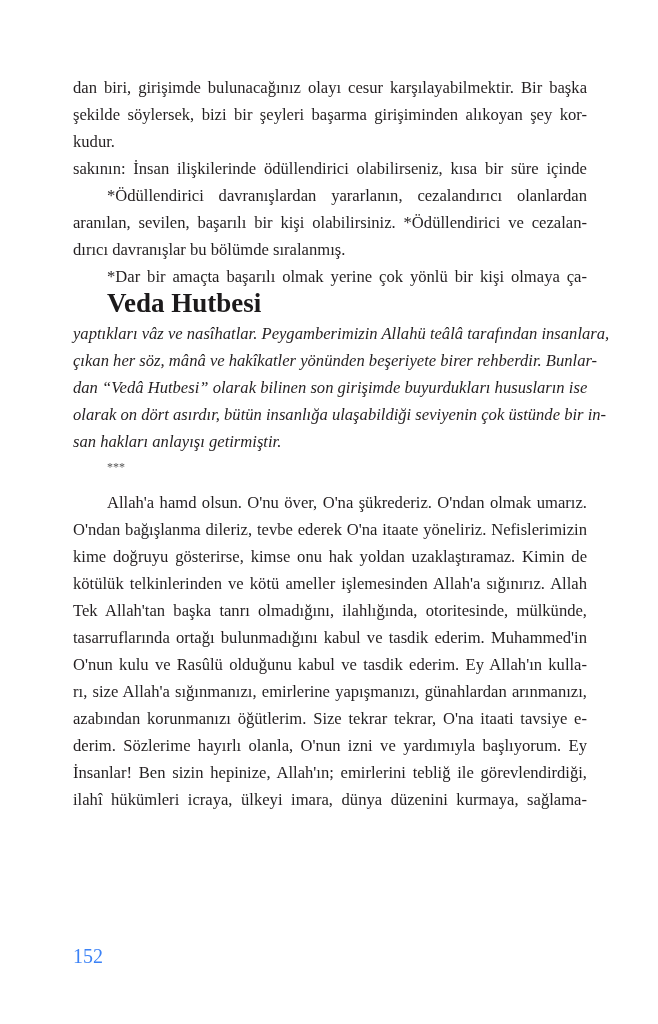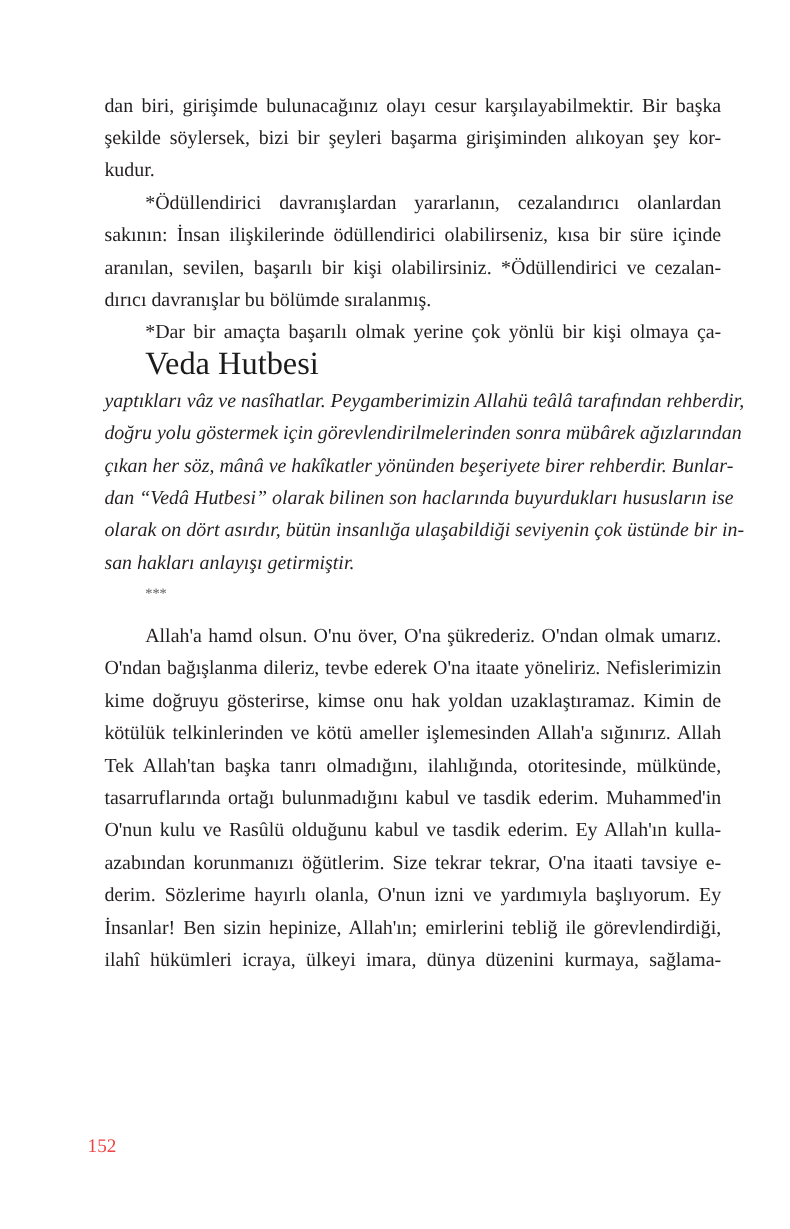--- a/index.html
+++ b/index.html
@@ -10,21 +10,21 @@
   body {
     width: 658px;
     height: 1024px;
     position: relative;
     overflow: hidden;
     font-family: "Liberation Serif", "DejaVu Serif", serif;
     color: #231f20;
   }
   .page {
     position: absolute;
-    left: 87px;
+    left: 73px;
     top: 74px;
     width: 514px;
   }
   .line {
     font-size: 16.6px;
     line-height: 27px;
     height: 27px;
     white-space: nowrap;
     text-align: justify;
     text-align-last: justify;
@@ -33,21 +33,21 @@
     text-align-last: left;
   }
   .indent {
     padding-left: 34px;
   }
   .italic .line {
     font-style: italic;
   }
   .heading {
     font-family: "Liberation Serif", "DejaVu Serif", serif;
-    font-weight: normal;
+    font-weight: bold;
     font-size: 27px;
     line-height: 30px;
     height: 30px;
     padding-left: 34px;
     margin-top: -2px;
     margin-bottom: 2px;
     color: #1c1a1b;
   }
   .stars {
     font-size: 12px;
@@ -57,70 +57,70 @@
     letter-spacing: 0px;
     color: #555;
   }
   .spacer {
     height: 10px;
   }
   .page-number {
     position: absolute;
     left: 73px;
     top: 944px;
-    font-size: 16px;
+    font-size: 20px;
     line-height: 24px;
-    color: #ef4444;
+    color: #3b82f6;
   }
 </style>
 </head>
 <body>
 
 <div class="page">
 
   <div>
     <div class="line">dan biri, girişimde bulunacağınız olayı cesur karşılayabilmektir. Bir başka</div>
     <div class="line">şekilde söylersek, bizi bir şeyleri başarma girişiminden alıkoyan şey kor-</div>
     <div class="line last">kudur.</div>
   </div>
 
   <div>
+    <div class="line">sakının: İnsan ilişkilerinde ödüllendirici olabilirseniz, kısa bir süre içinde</div>
     <div class="line indent">*Ödüllendirici davranışlardan yararlanın, cezalandırıcı olanlardan</div>
-    <div class="line">sakının: İnsan ilişkilerinde ödüllendirici olabilirseniz, kısa bir süre içinde</div>
     <div class="line">aranılan, sevilen, başarılı bir kişi olabilirsiniz. *Ödüllendirici ve cezalan-</div>
     <div class="line last">dırıcı davranışlar bu bölümde sıralanmış.</div>
   </div>
 
   <div>
     <div class="line indent">*Dar bir amaçta başarılı olmak yerine çok yönlü bir kişi olmaya ça-</div>
   </div>
 
   <div class="heading">Veda Hutbesi</div>
 
   <div class="italic">
-    <div class="line">yaptıkları vâz ve nasîhatlar. Peygamberimizin Allahü teâlâ tarafından rehberdir,</div>
-    <div class="line">doğru yolu göstermek için görevlendirilmelerinden sonra mübârek ağızlarından</div>
+    <div class="line">yaptıkları vâz ve nasîhatlar. Peygamberimizin Allahü teâlâ tarafından insanlara,</div>
     <div class="line">çıkan her söz, mânâ ve hakîkatler yönünden beşeriyete birer rehberdir. Bunlar-</div>
-    <div class="line">dan “Vedâ Hutbesi” olarak bilinen son haclarında buyurdukları hususların ise</div>
+    <div class="line">dan “Vedâ Hutbesi” olarak bilinen son girişimde buyurdukları hususların ise</div>
     <div class="line">olarak on dört asırdır, bütün insanlığa ulaşabildiği seviyenin çok üstünde bir in-</div>
     <div class="line last">san hakları anlayışı getirmiştir.</div>
   </div>
 
   <div class="stars">***</div>
 
   <div class="spacer"></div>
 
   <div>
     <div class="line indent">Allah'a hamd olsun. O'nu över, O'na şükrederiz. O'ndan olmak umarız.</div>
     <div class="line">O'ndan bağışlanma dileriz, tevbe ederek O'na itaate yöneliriz. Nefislerimizin</div>
     <div class="line">kime doğruyu gösterirse, kimse onu hak yoldan uzaklaştıramaz. Kimin de</div>
     <div class="line">kötülük telkinlerinden ve kötü ameller işlemesinden Allah'a sığınırız. Allah</div>
     <div class="line">Tek Allah'tan başka tanrı olmadığını, ilahlığında, otoritesinde, mülkünde,</div>
     <div class="line">tasarruflarında ortağı bulunmadığını kabul ve tasdik ederim. Muhammed'in</div>
     <div class="line">O'nun kulu ve Rasûlü olduğunu kabul ve tasdik ederim.  Ey Allah'ın kulla-</div>
+    <div class="line">rı, size Allah'a sığınmanızı, emirlerine yapışmanızı, günahlardan arınmanızı,</div>
     <div class="line">azabından korunmanızı öğütlerim. Size tekrar tekrar, O'na itaati tavsiye e-</div>
     <div class="line">derim. Sözlerime hayırlı olanla, O'nun izni ve yardımıyla başlıyorum.  Ey</div>
     <div class="line">İnsanlar! Ben sizin hepinize, Allah'ın; emirlerini tebliğ ile görevlendirdiği,</div>
     <div class="line">ilahî hükümleri icraya, ülkeyi imara, dünya düzenini kurmaya, sağlama-</div>
   </div>
 </div>
 
 <div class="page-number">152</div>
 
 </body></html>

